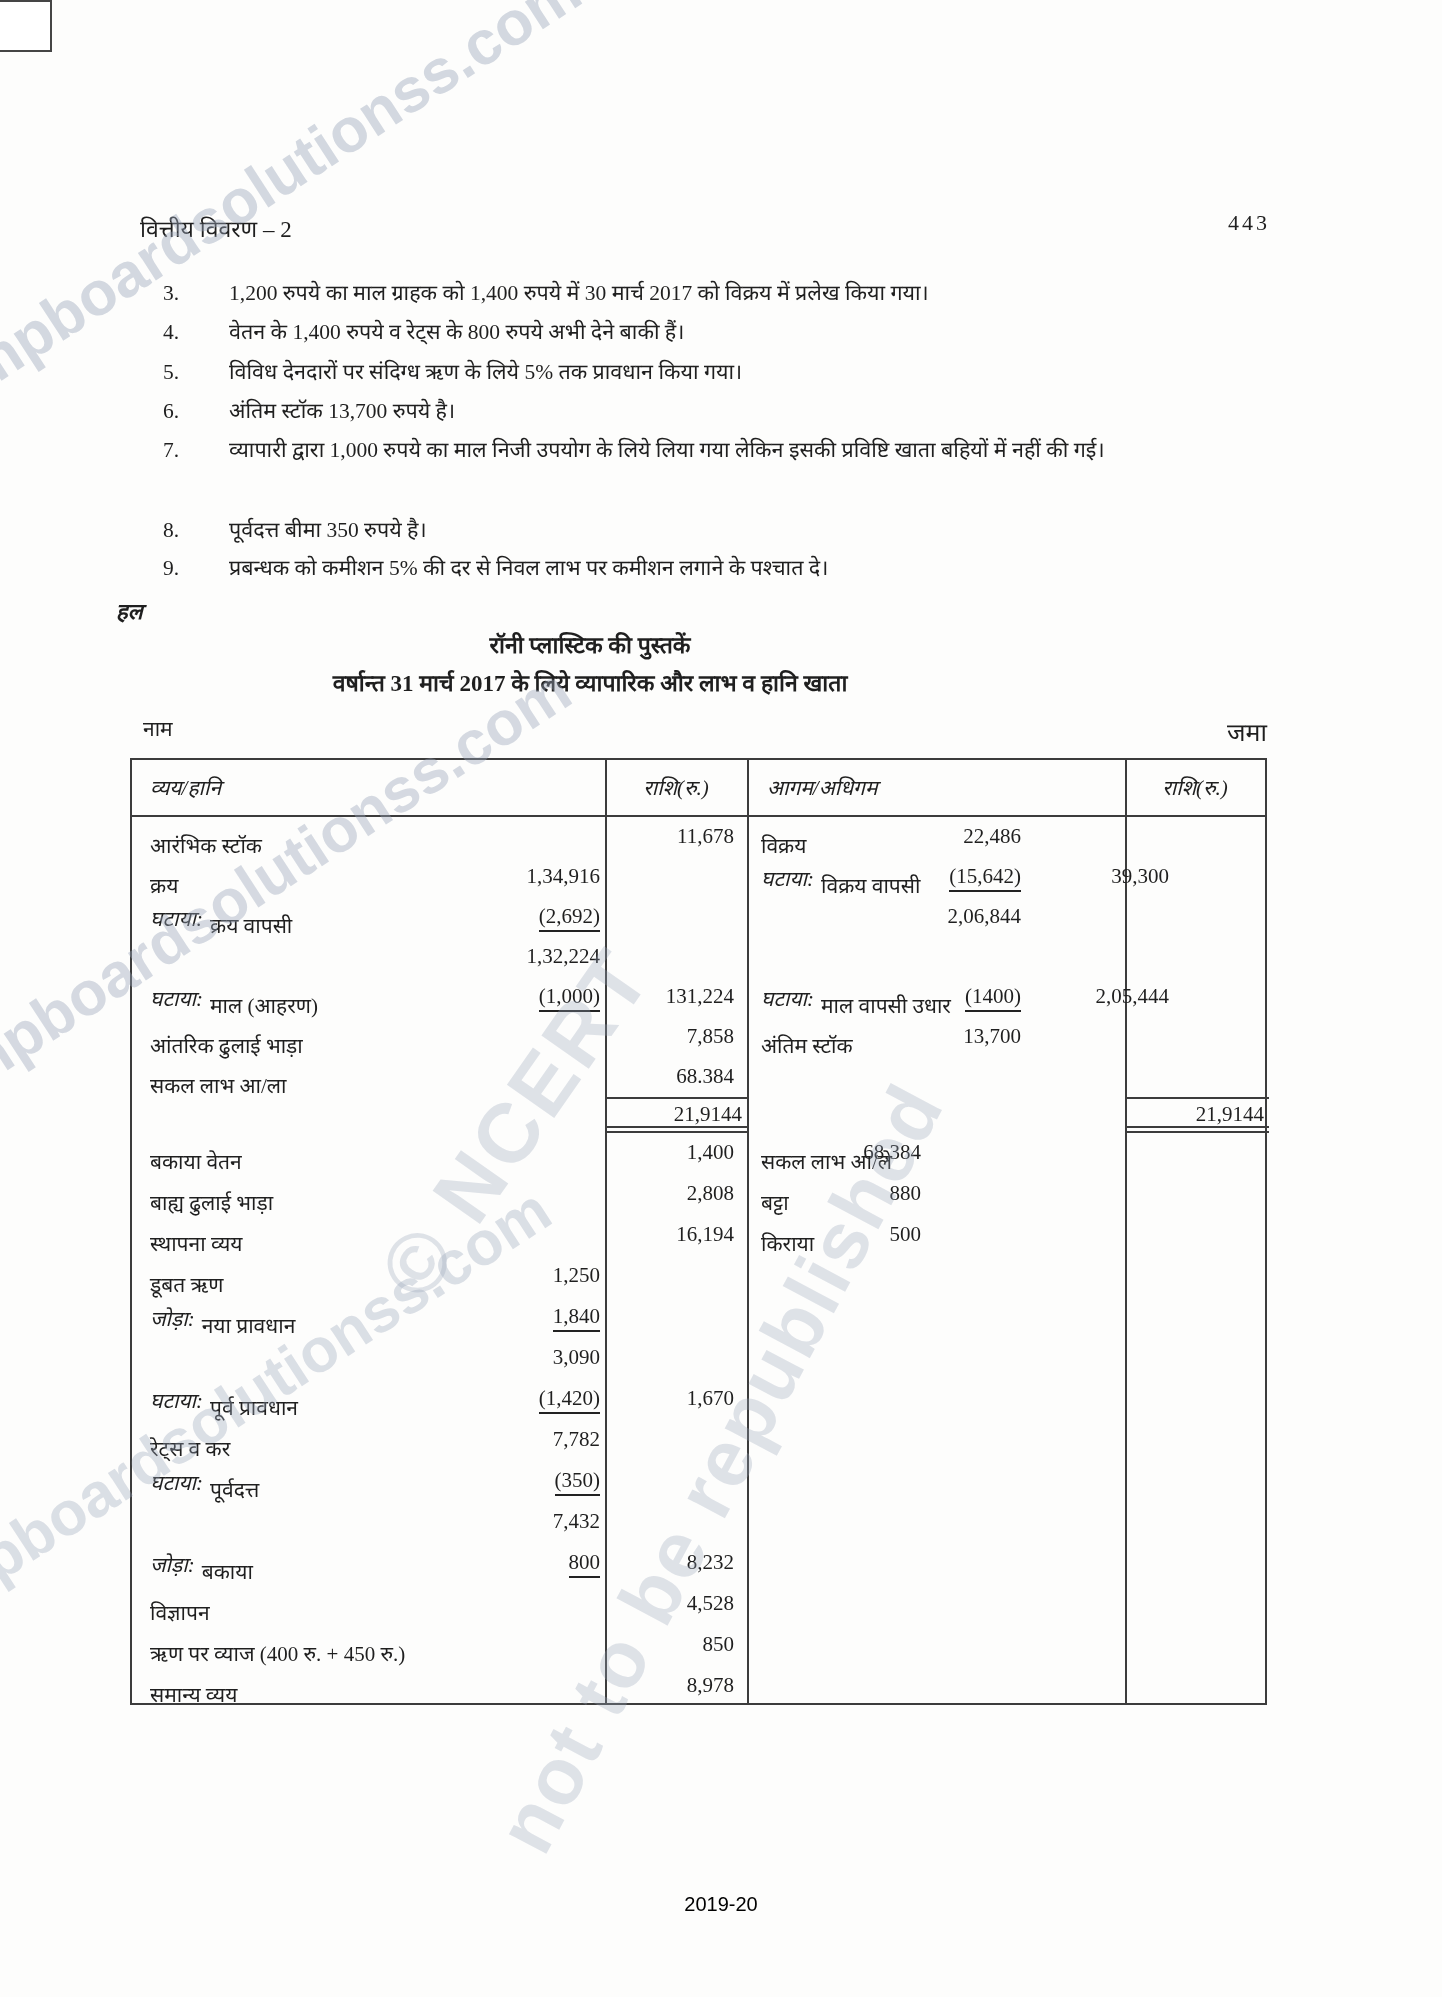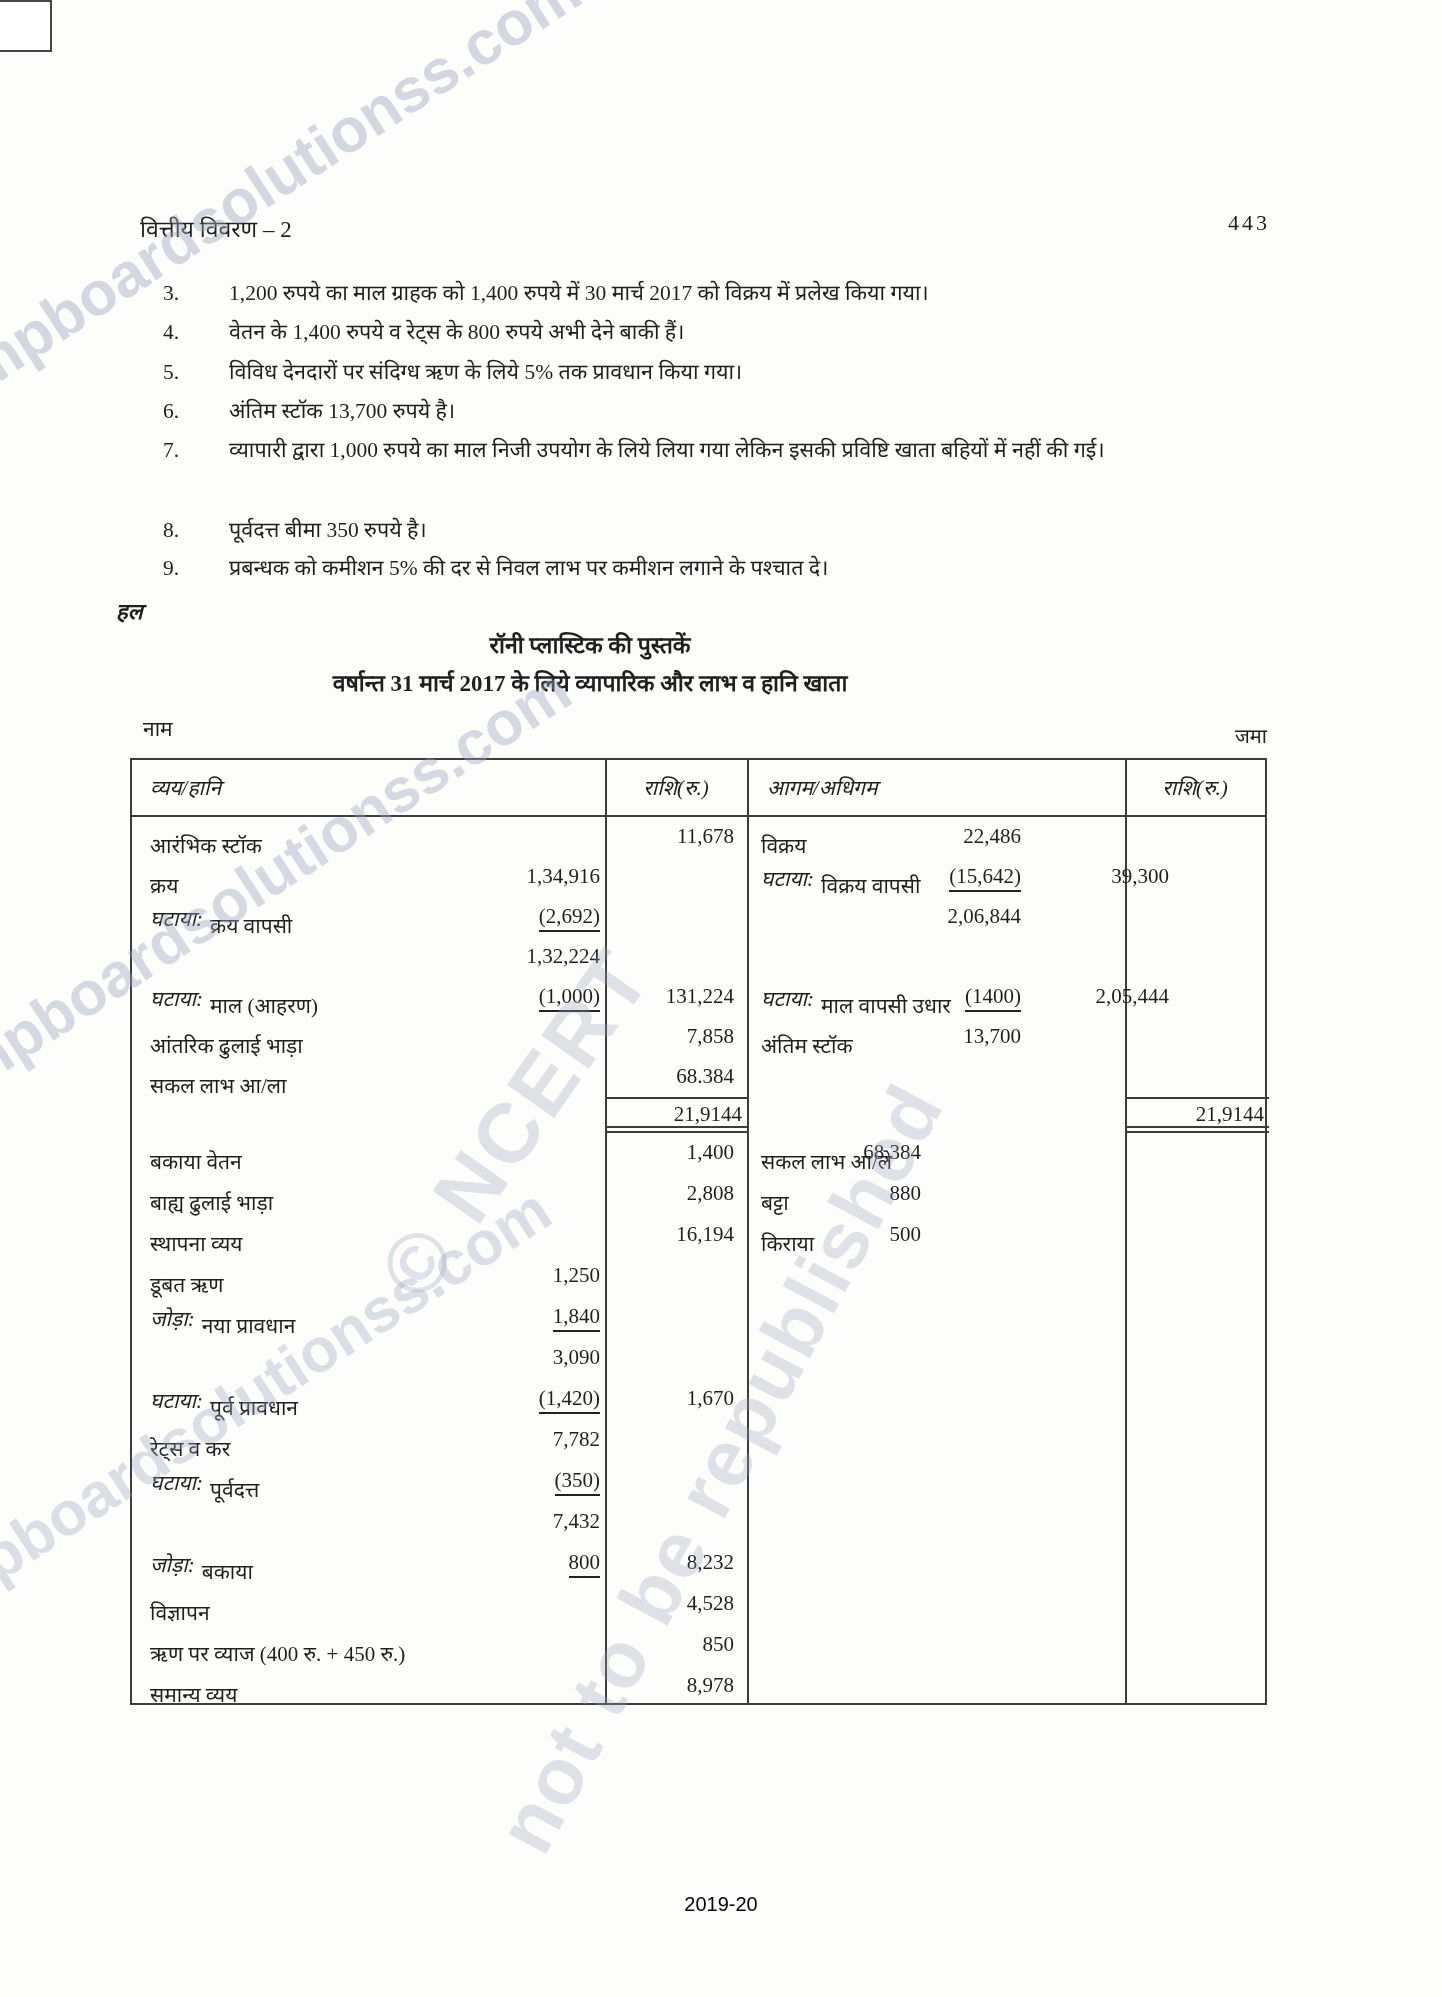--- a/index.html
+++ b/index.html
@@ -41,21 +41,21 @@
   .li-5{left:163px;top:352px;}
   .li-6{left:163px;top:391px;}
   .li-7{left:163px;top:430px;width:1140px;}
   .li-8{left:163px;top:510px;}
   .li-9{left:163px;top:548px;}
   .sol-label{position:absolute;left:116px;top:595px;font-size:22px;font-weight:bold;font-style:italic;}
   
   .st-title{position:absolute;left:0;top:628px;width:1180px;text-align:center;font-size:23px;font-weight:bold;}
   .st-subtitle{position:absolute;left:0;top:666px;width:1180px;text-align:center;font-size:23px;font-weight:bold;}
   .lab-naam{position:absolute;left:143px;top:714px;font-size:21px;}
-  .lab-jama{position:absolute;left:1180px;top:714px;width:87px;text-align:right;font-size:20px;margin-top:8px;}
+  .lab-jama{position:absolute;left:1180px;top:714px;width:87px;text-align:right;font-size:25px;}
   
   .ledger{
     position:absolute;left:130px;top:758px;width:1137px;height:947px;
     border:2px solid #3c3c3c;box-sizing:border-box;font-size:21px;
   }
   .vline{position:absolute;top:0;bottom:0;width:2px;background:#3c3c3c;}
   .v1{left:473px;} .v2{left:615px;} .v3{left:993px;}
   .hline-head{position:absolute;left:0;right:0;top:55px;height:2px;background:#3c3c3c;}
   .lh{position:absolute;top:13px;font-style:italic;font-size:21px;}
   .lh1{left:18px;} .lh2{left:473px;width:142px;text-align:center;} .lh3{left:635px;} .lh4{left:993px;width:140px;text-align:center;}

